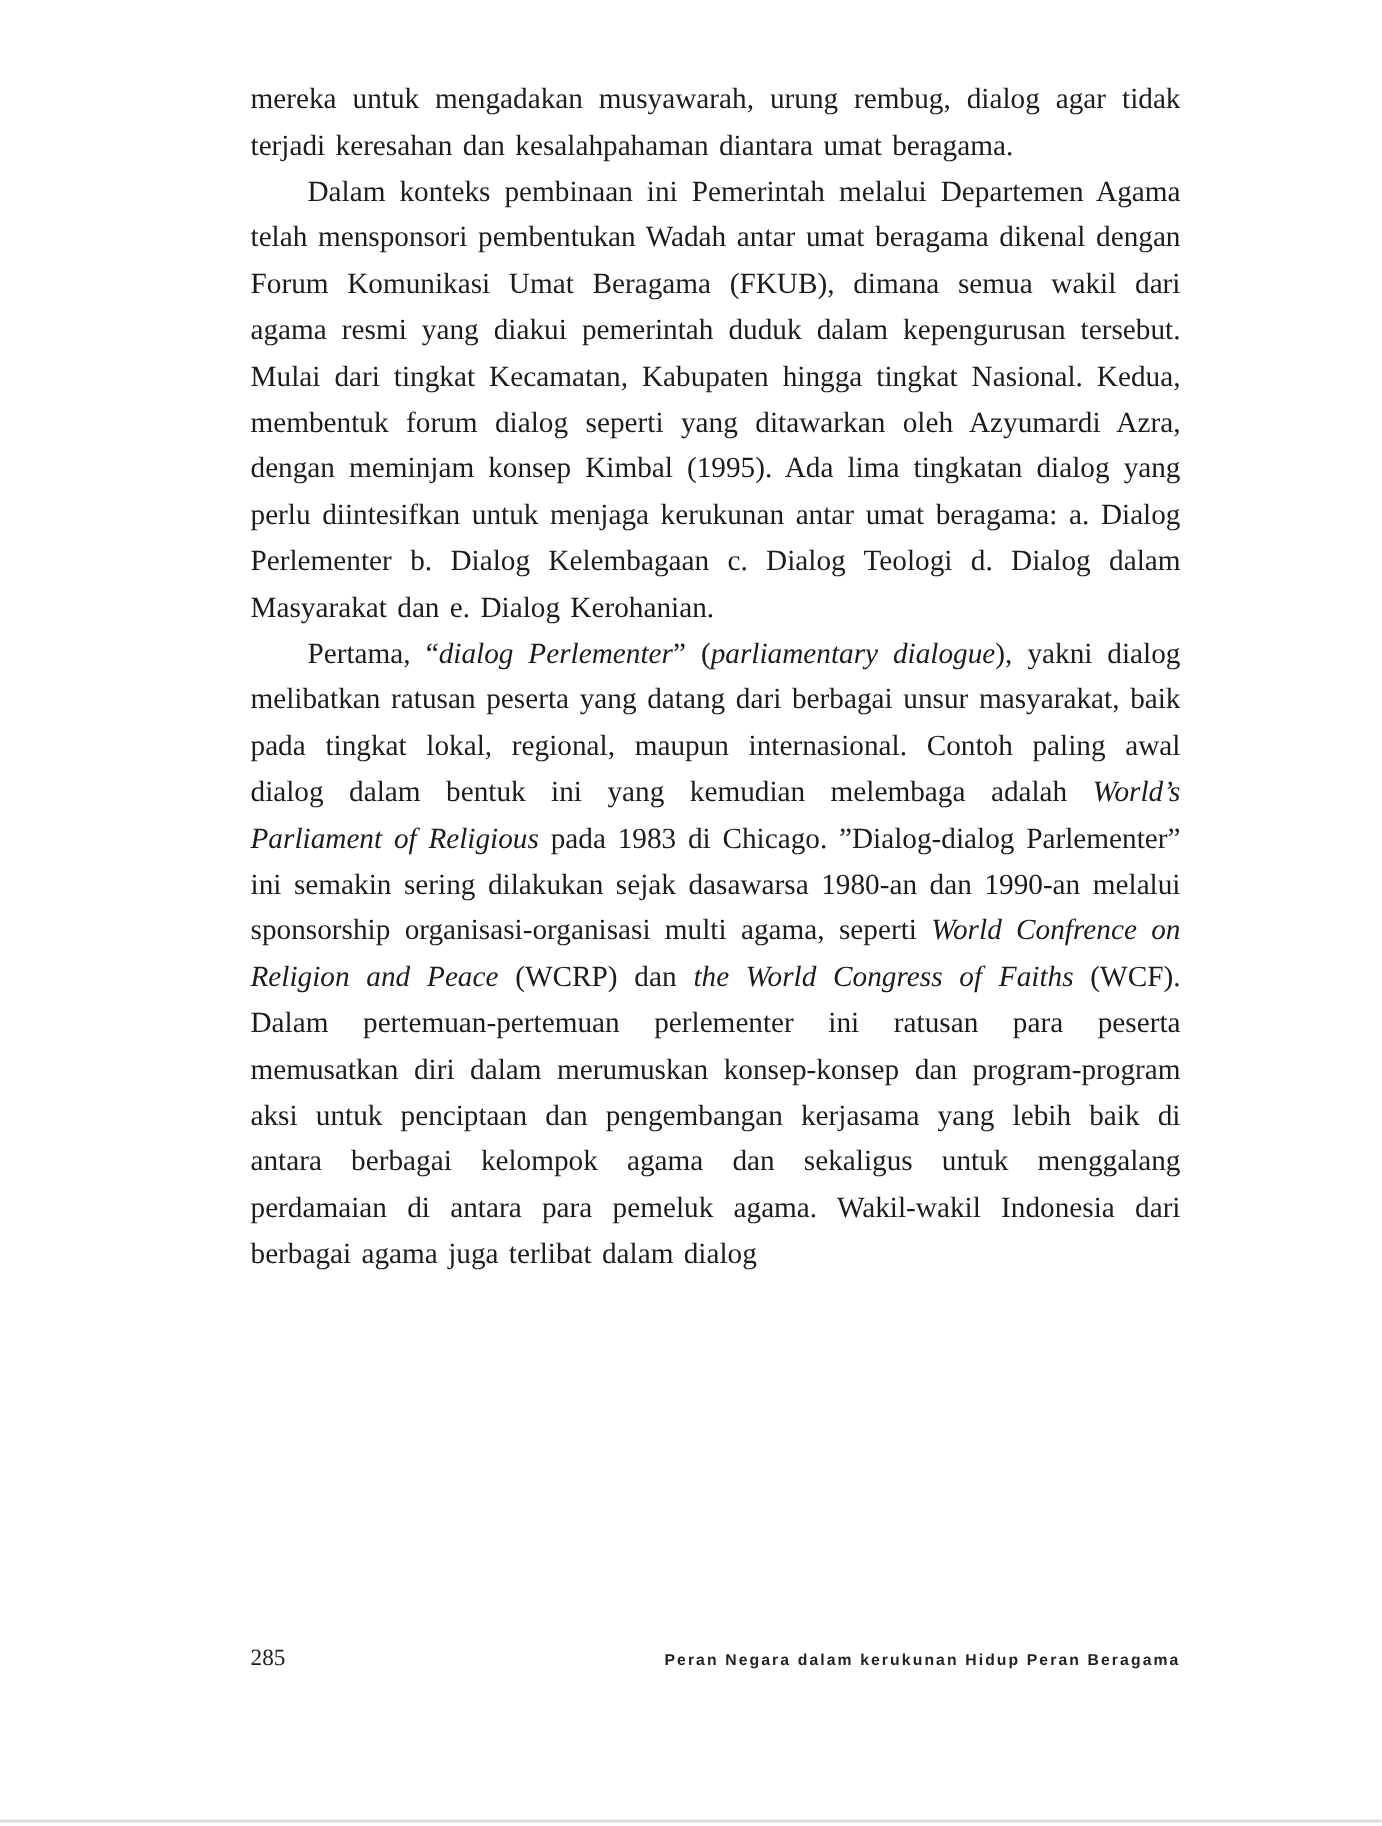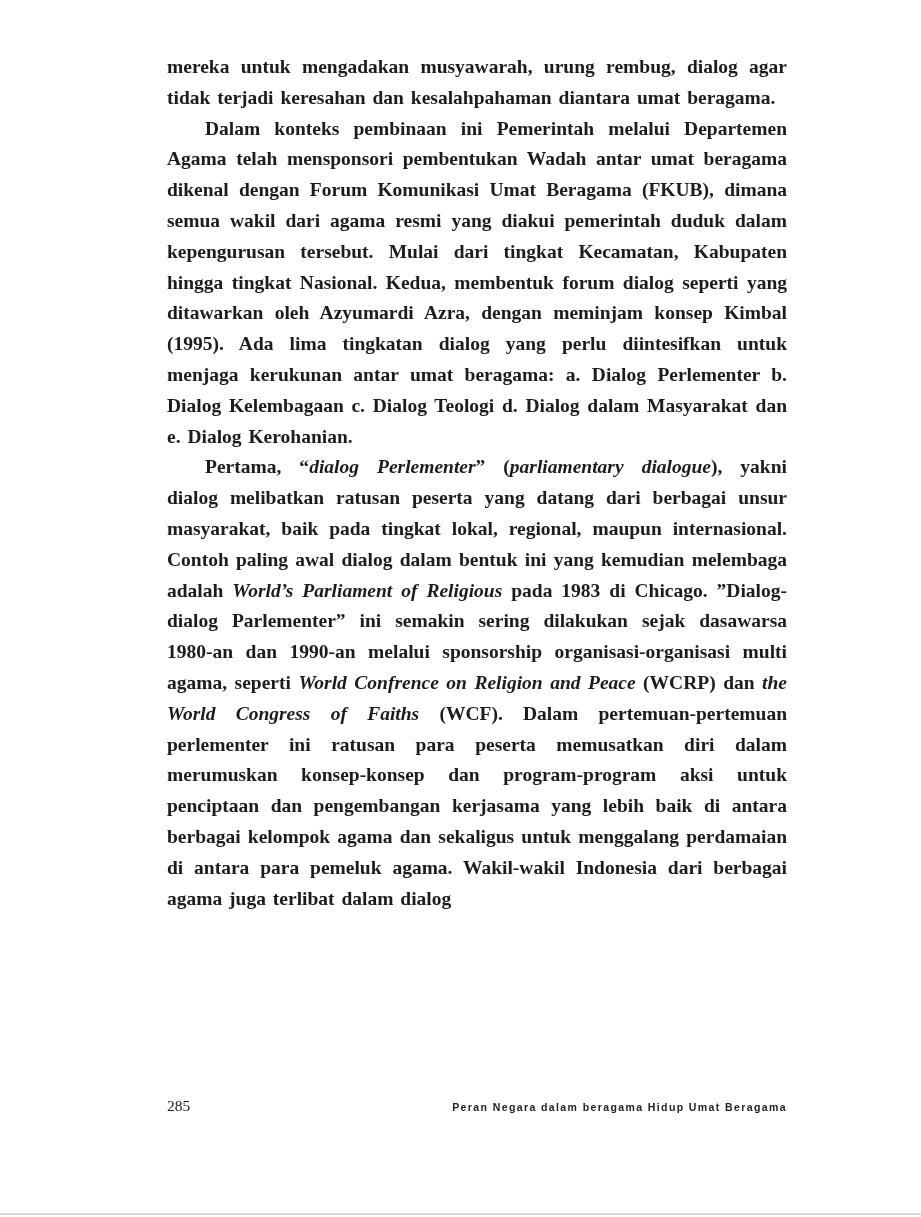--- a/index.html
+++ b/index.html
@@ -25,21 +25,20 @@
     left: 167px;
     top: 52px;
     width: 620px;
   }
   .content p {
     margin: 0;
     text-align: justify;
     font-size: 19.5px;
     line-height: 30.8px;
     word-spacing: 2px;
-    font-weight: bold;
   }
   .content p.indent {
     text-indent: 38px;
   }
   .italic {
     font-style: italic;
   }
   .footer {
     position: absolute;
     left: 167px;
@@ -76,18 +75,18 @@
 <div class="page">
 
   <div class="content" id="text-block">
       <p><span>mereka untuk mengadakan musyawarah, urung rembug, dialog agar tidak terjadi keresahan dan kesalahpahaman diantara umat beragama.</span></p>
       <p class="indent"><span>Dalam konteks pembinaan ini Pemerintah melalui Departemen Agama telah mensponsori pembentukan Wadah antar umat beragama dikenal dengan Forum Komunikasi Umat Beragama (FKUB), dimana semua wakil dari agama resmi yang diakui pemerintah duduk dalam kepengurusan tersebut. Mulai dari tingkat Kecamatan, Kabupaten hingga tingkat Nasional. Kedua, membentuk forum dialog seperti yang ditawarkan oleh Azyumardi Azra, dengan meminjam konsep Kimbal (1995). Ada lima tingkatan dialog yang perlu diintesifkan untuk menjaga kerukunan antar umat beragama: a. Dialog Perlementer b. Dialog Kelembagaan c. Dialog Teologi d. Dialog dalam Masyarakat dan e. Dialog Kerohanian.</span></p>
       <p class="indent"><span>Pertama, “</span><span class="italic">dialog Perlementer</span><span>” (</span><span class="italic">parliamentary dialogue</span><span>), yakni dialog melibatkan ratusan peserta yang datang dari berbagai unsur masyarakat, baik pada tingkat lokal, regional, maupun internasional. Contoh paling awal dialog dalam bentuk ini yang kemudian melembaga adalah </span><span class="italic">World’s Parliament of Religious</span><span> pada 1983 di Chicago. ”Dialog-dialog Parlementer” ini semakin sering dilakukan sejak dasawarsa 1980-an dan 1990-an melalui sponsorship organisasi-organisasi multi agama, seperti </span><span class="italic">World Confrence on Religion and Peace</span><span> (WCRP) dan </span><span class="italic">the World Congress of Faiths</span><span> (WCF). Dalam pertemuan-pertemuan perlementer ini ratusan para peserta memusatkan diri dalam merumuskan konsep-konsep dan program-program aksi untuk penciptaan dan pengembangan kerjasama yang lebih baik di antara berbagai kelompok agama dan sekaligus untuk menggalang perdamaian di antara para pemeluk agama. Wakil-wakil Indonesia dari berbagai agama juga terlibat dalam dialog</span></p>
     </div>
 
   <div class="footer">
     <span class="page-number">285</span>
-    <span class="running-title">Peran Negara dalam beragama Hidup Umat Beragama</span>
+    <span class="running-title">Peran Negara dalam kerukunan Hidup Peran Beragama</span>
   </div>
 
   <div class="scan-edge-bottom"></div>
 
 </div>
 
 </body></html>

